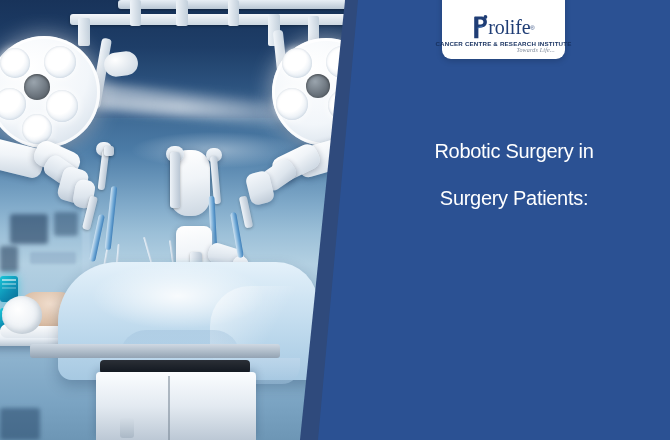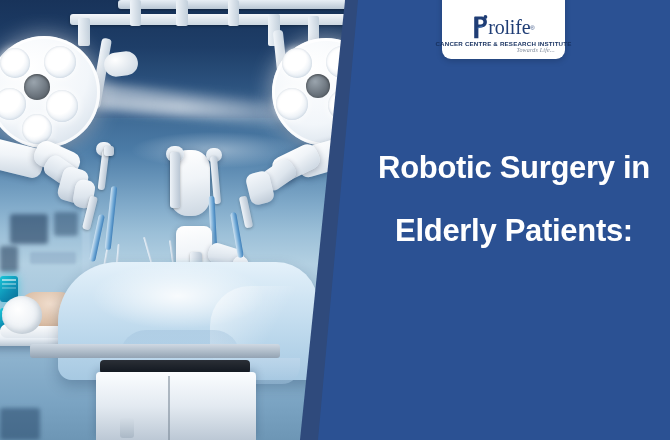--- a/index.html
+++ b/index.html
@@ -357,27 +357,26 @@
 
   
   #text-block {
     position: absolute;
     left: 358px;
     top: 128px;
     width: 312px;
     text-align: center;
   }
   .title-line {
-    font-size: 31px;
-    font-weight: bold;
+    font-size: 20px;
+    font-weight: normal;
     color: #ffffff;
     line-height: 47px;
     letter-spacing: -0.3px;
     white-space: nowrap;
-    margin-top: 16px;
   }
   #subtitle {
     font-size: 25.5px;
     font-weight: normal;
     color: #ffffff;
     line-height: 34px;
     margin-top: 14px;
     letter-spacing: -0.1px;
     white-space: nowrap;
   }
@@ -504,16 +503,16 @@
       </span>
       <span id="logo-rolife">rolife</span>
       <span id="logo-reg">®</span>
     </div>
     <div id="logo-sub">CANCER CENTRE &amp; RESEARCH INSTITUTE</div>
     <div id="logo-tagline">Towards Life...</div>
   </div>
 
   <div id="text-block">
     <div class="title-line">Robotic Surgery in</div>
-    <div class="title-line">Elderly Patients:</div>
+    <div class="title-line">Surgery Patients:</div>
   </div>
 
 </div>
 
 </body></html>

